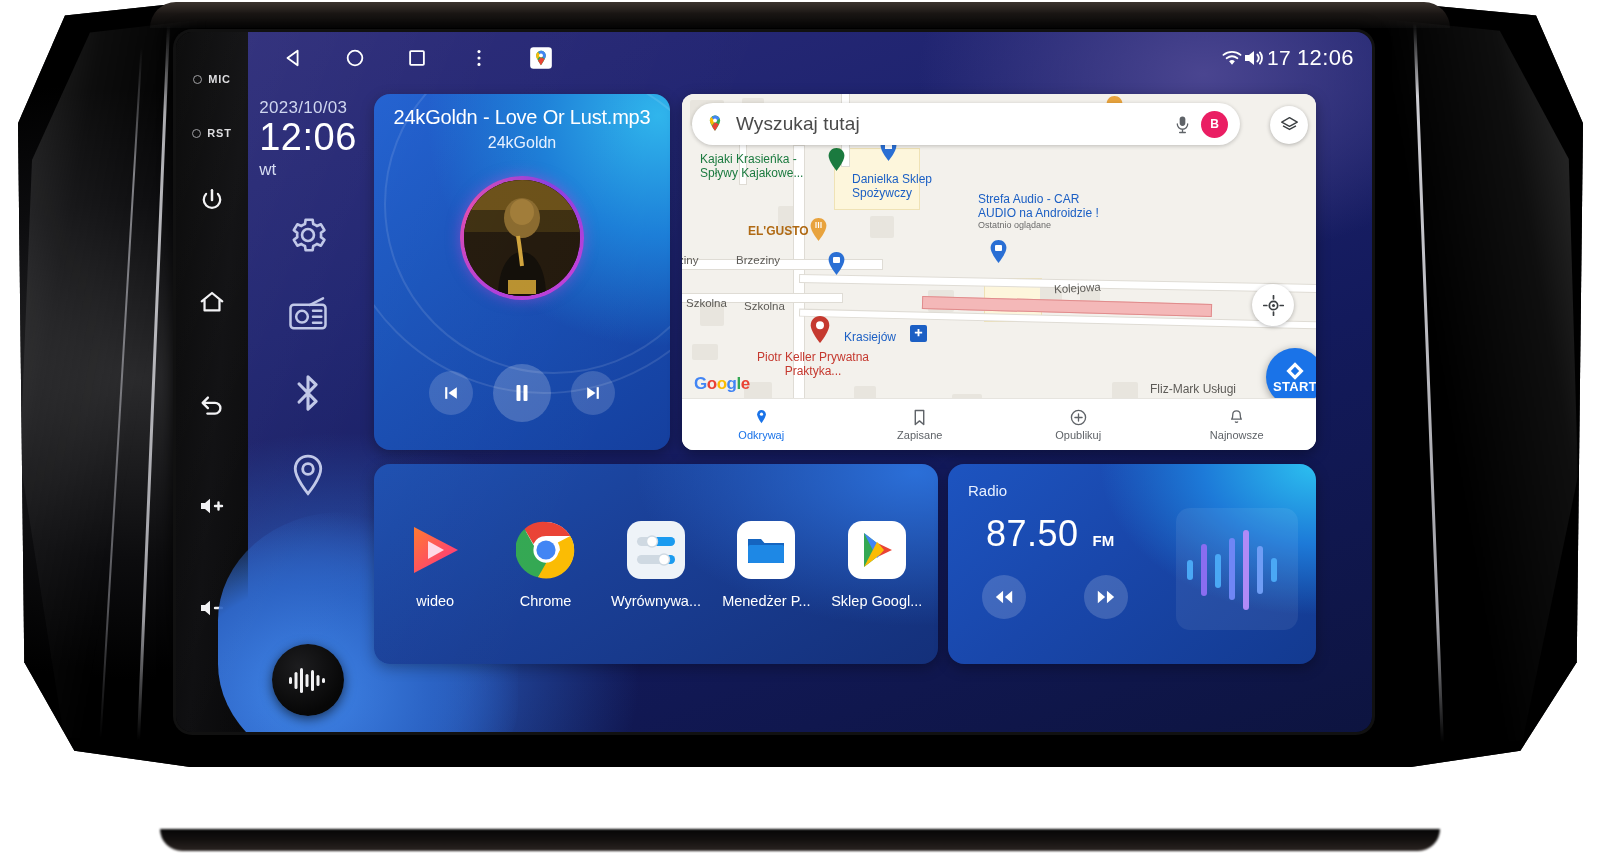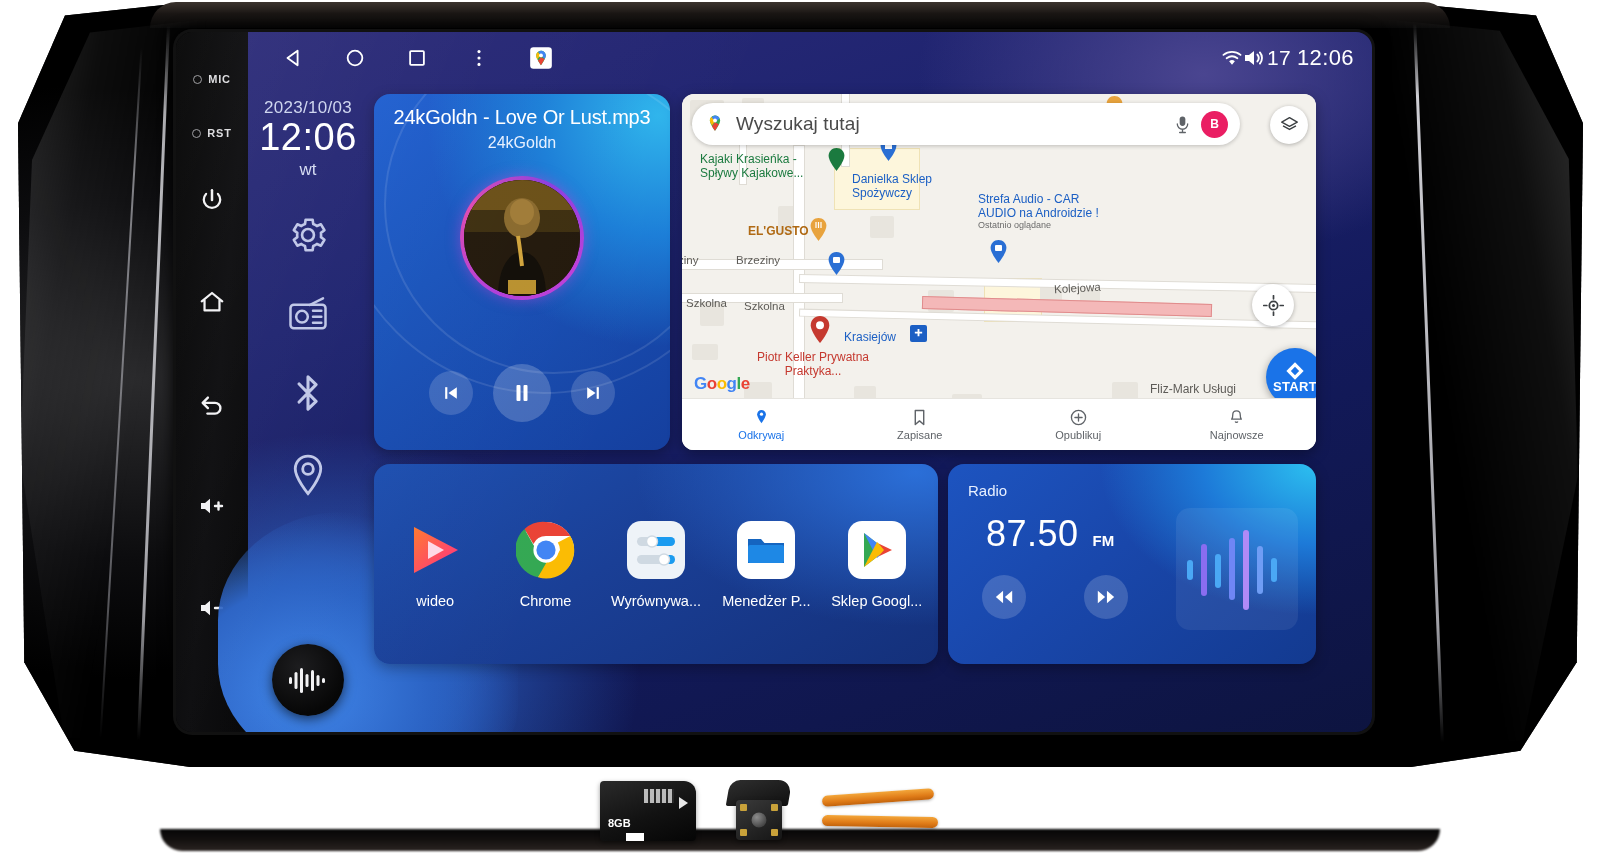--- a/index.html
+++ b/index.html
@@ -353,21 +353,21 @@
           <svg width="24" height="20" viewBox="0 0 24 20">
             <path d="M2 7h4l5-4v14l-5-4H2z" fill="#fff"></path>
             <path d="M14.4 6.6a5.4 5.4 0 0 1 0 6.8M16.9 4.4a8.6 8.6 0 0 1 0 11.2" stroke="#fff" stroke-width="1.9" fill="none" stroke-linecap="round"></path>
           </svg>
           <span class="sys-vol">17</span>
           <span class="sys-clock">12:06</span>
         </div>
       </div>
 
       <div class="quickcol">
-        <div style="text-align:center">
+        <div style="">
           <div class="dw-date">2023/10/03</div>
           <div class="dw-time">12:06</div>
           <div class="dw-day">wt</div>
         </div>
 
         <div class="qicon">
           <svg width="42" height="42" viewBox="0 0 24 24">
             <path d="M12 15.4a3.4 3.4 0 1 0 0-6.8 3.4 3.4 0 0 0 0 6.8z" fill="none" stroke="#cfd6f2" stroke-width="1.5"></path>
             <path d="M19.4 13.2a7.6 7.6 0 0 0 .06-1.2 7.6 7.6 0 0 0-.07-1.2l2-1.5-2-3.4-2.3 1a7.5 7.5 0 0 0-2.1-1.2l-.35-2.4h-4l-.35 2.4a7.5 7.5 0 0 0-2.1 1.2l-2.3-1-2 3.4 2 1.5a7.6 7.6 0 0 0 0 2.4l-2 1.5 2 3.4 2.3-1a7.5 7.5 0 0 0 2.1 1.2l.35 2.4h4l.35-2.4a7.5 7.5 0 0 0 2.1-1.2l2.3 1 2-3.4z" fill="none" stroke="#cfd6f2" stroke-width="1.5" stroke-linejoin="round"></path>
           </svg>
@@ -711,39 +711,14 @@
             <rect x="60" y="6" width="6" height="80" rx="3" fill="#b08af7"></rect>
             <rect x="74" y="22" width="6" height="48" rx="3" fill="#6f9df5"></rect>
             <rect x="88" y="34" width="6" height="24" rx="3" fill="#4aa8f5"></rect>
           </svg>
         </div>
       </div>
 
     </div>
   </div>
 
-  <div class="accessories">
-    <div class="acc">
-      <div class="sd-card">
-        <div class="sd-logo"></div>
-        <div class="sd-arrow"></div>
-        <div class="sd-txt">8GB</div>
-      </div>
-    </div>
-
-    <div class="acc cam">
-      <div class="cam-bracket"></div>
-      <div class="cam-body">
-        <div class="led" style="left:4px;top:4px"></div>
-        <div class="led" style="right:4px;top:4px"></div>
-        <div class="led" style="left:4px;bottom:4px"></div>
-        <div class="led" style="right:4px;bottom:4px"></div>
-        <div class="cam-lens"></div>
-      </div>
-    </div>
-
-    <div class="acc tools">
-      <div class="tool" style="left:0;top:10px;width:112px;transform:rotate(-4deg)"></div>
-      <div class="tool" style="left:0;top:34px;width:116px;transform:rotate(1deg)"></div>
-    </div>
-  </div>
 
 </div>
 
 </body></html>

